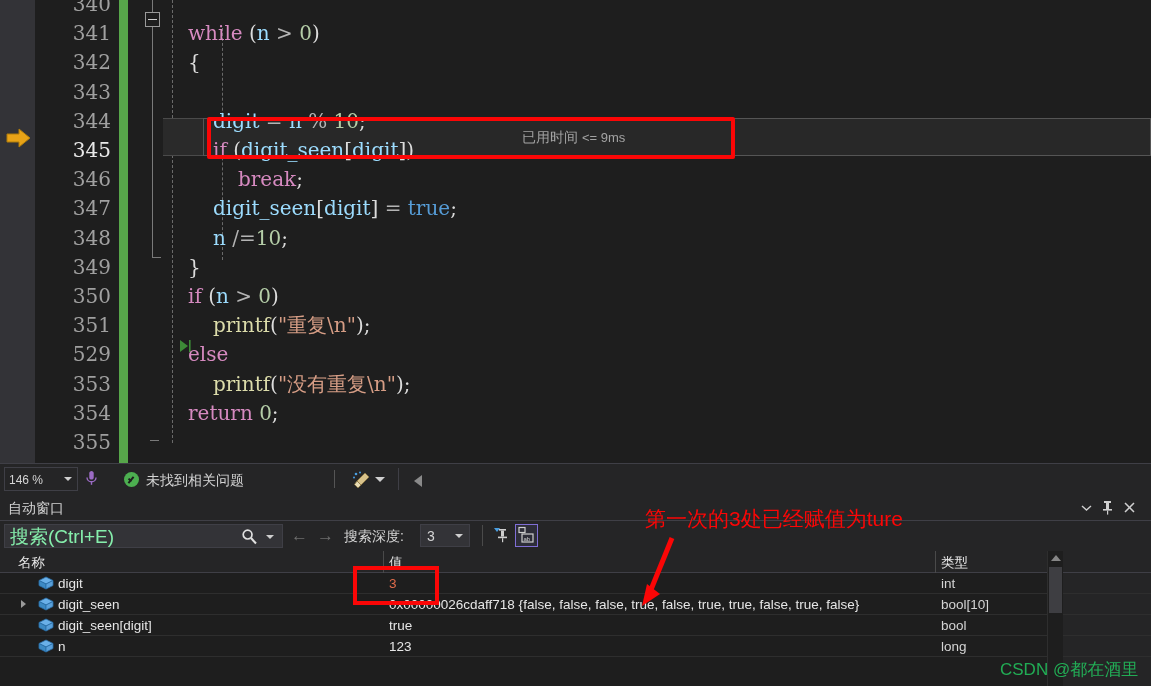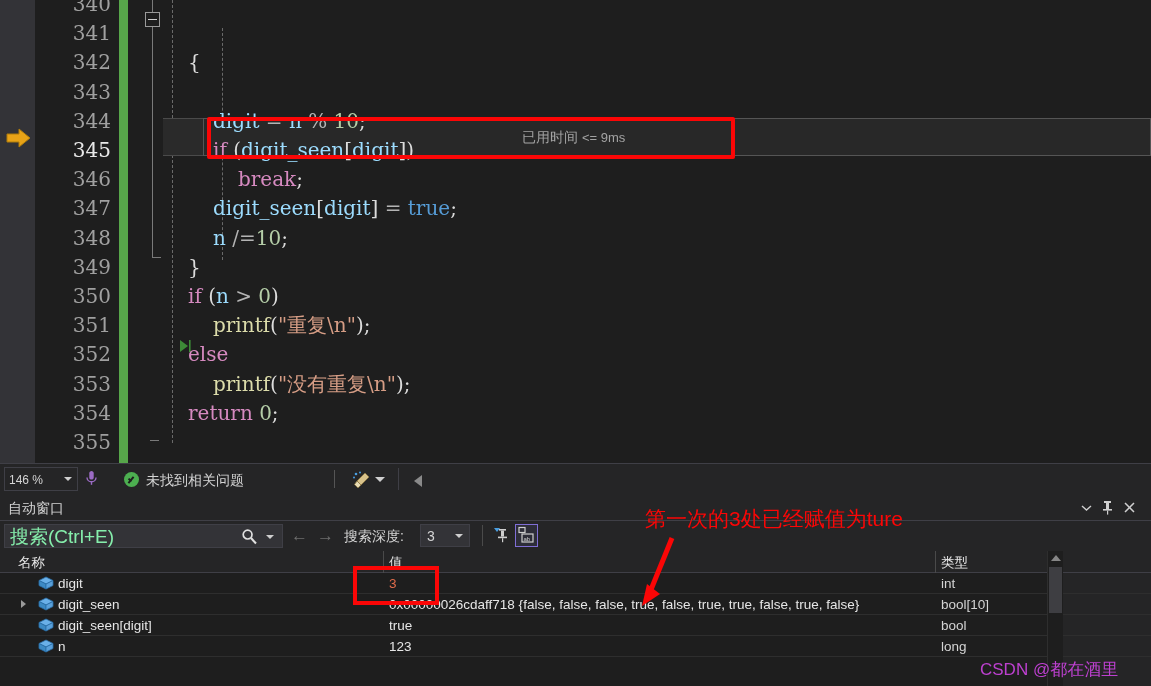--- a/index.html
+++ b/index.html
@@ -188,22 +188,22 @@
     border:4px solid #fb0606;box-sizing:border-box;
   }
   .red-note{
     position:absolute;left:645px;top:505px;
     font-size:21px;color:#fb0606;line-height:28px;white-space:nowrap;
     font-family:"Liberation Sans","DejaVu Sans",sans-serif;
   }
   .red-arrow{position:absolute;left:630px;top:536px;width:46px;height:72px;}
 
   .watermark{
-    position:absolute;left:980px;top:659px;
-    font-size:17px;color:#d946ef;line-height:22px;white-space:nowrap;opacity:.85;
+    position:absolute;left:1000px;top:659px;
+    font-size:17px;color:#22c55e;line-height:22px;white-space:nowrap;opacity:.85;
   }
 </style>
 </head>
 <body>
 
 <div class="app">
 
   <div class="editor">
     <div class="editor-indicator"></div>
     <div class="gutter-num"></div>
@@ -229,20 +229,21 @@
       <path d="M2 2 L10 8 L2 14 Z" fill="#3d8b37"></path>
       <rect x="11" y="2" width="1.6" height="12" fill="#3d8b37"></rect>
     </svg>
 
     <div class="code-area">
         <div class="line" style="top: -10px;">
           <span class="lnum" style="top: 0px;">340</span>
         </div>
         <div class="line" style="top: 19.2px;">
           <span class="lnum" style="top: 0px;">341</span>
+          <span class="ctext" style="left: 188px;"><span class="kw">while</span><span class="punc"> (</span><span class="id">n</span><span class="op"> &gt; </span><span class="num">0</span><span class="punc">)</span></span>
         </div>
         <div class="line" style="top: 48.4px;">
           <span class="lnum" style="top: 0px;">342</span>
           <span class="ctext" style="left: 188px;"><span class="punc">{</span></span>
         </div>
         <div class="line" style="top: 77.6px;">
           <span class="lnum" style="top: 0px;">343</span>
         </div>
         <div class="line" style="top: 106.8px;">
           <span class="lnum" style="top: 0px;">344</span>
@@ -270,21 +271,21 @@
         </div>
         <div class="line" style="top: 282px;">
           <span class="lnum" style="top: 0px;">350</span>
           <span class="ctext" style="left: 188px;"><span class="kw">if</span><span class="punc"> (</span><span class="id">n</span><span class="op"> &gt; </span><span class="num">0</span><span class="punc">)</span></span>
         </div>
         <div class="line" style="top: 311.2px;">
           <span class="lnum" style="top: 0px;">351</span>
           <span class="ctext" style="left: 213px;"><span class="fn">printf</span><span class="punc">(</span><span class="str">"重复\n"</span><span class="punc">);</span></span>
         </div>
         <div class="line" style="top: 340.4px;">
-          <span class="lnum" style="top: 0px;">352</span>
+          <span class="lnum" style="top: 0px;">529</span>
           <span class="ctext" style="left: 188px;"><span class="kw">else</span></span>
         </div>
         <div class="line" style="top: 369.6px;">
           <span class="lnum" style="top: 0px;">353</span>
           <span class="ctext" style="left: 213px;"><span class="fn">printf</span><span class="punc">(</span><span class="str">"没有重复\n"</span><span class="punc">);</span></span>
         </div>
         <div class="line" style="top: 398.8px;">
           <span class="lnum" style="top: 0px;">354</span>
           <span class="ctext" style="left: 188px;"><span class="kw">return</span><span class="punc"> </span><span class="num">0</span><span class="punc">;</span></span>
         </div>

